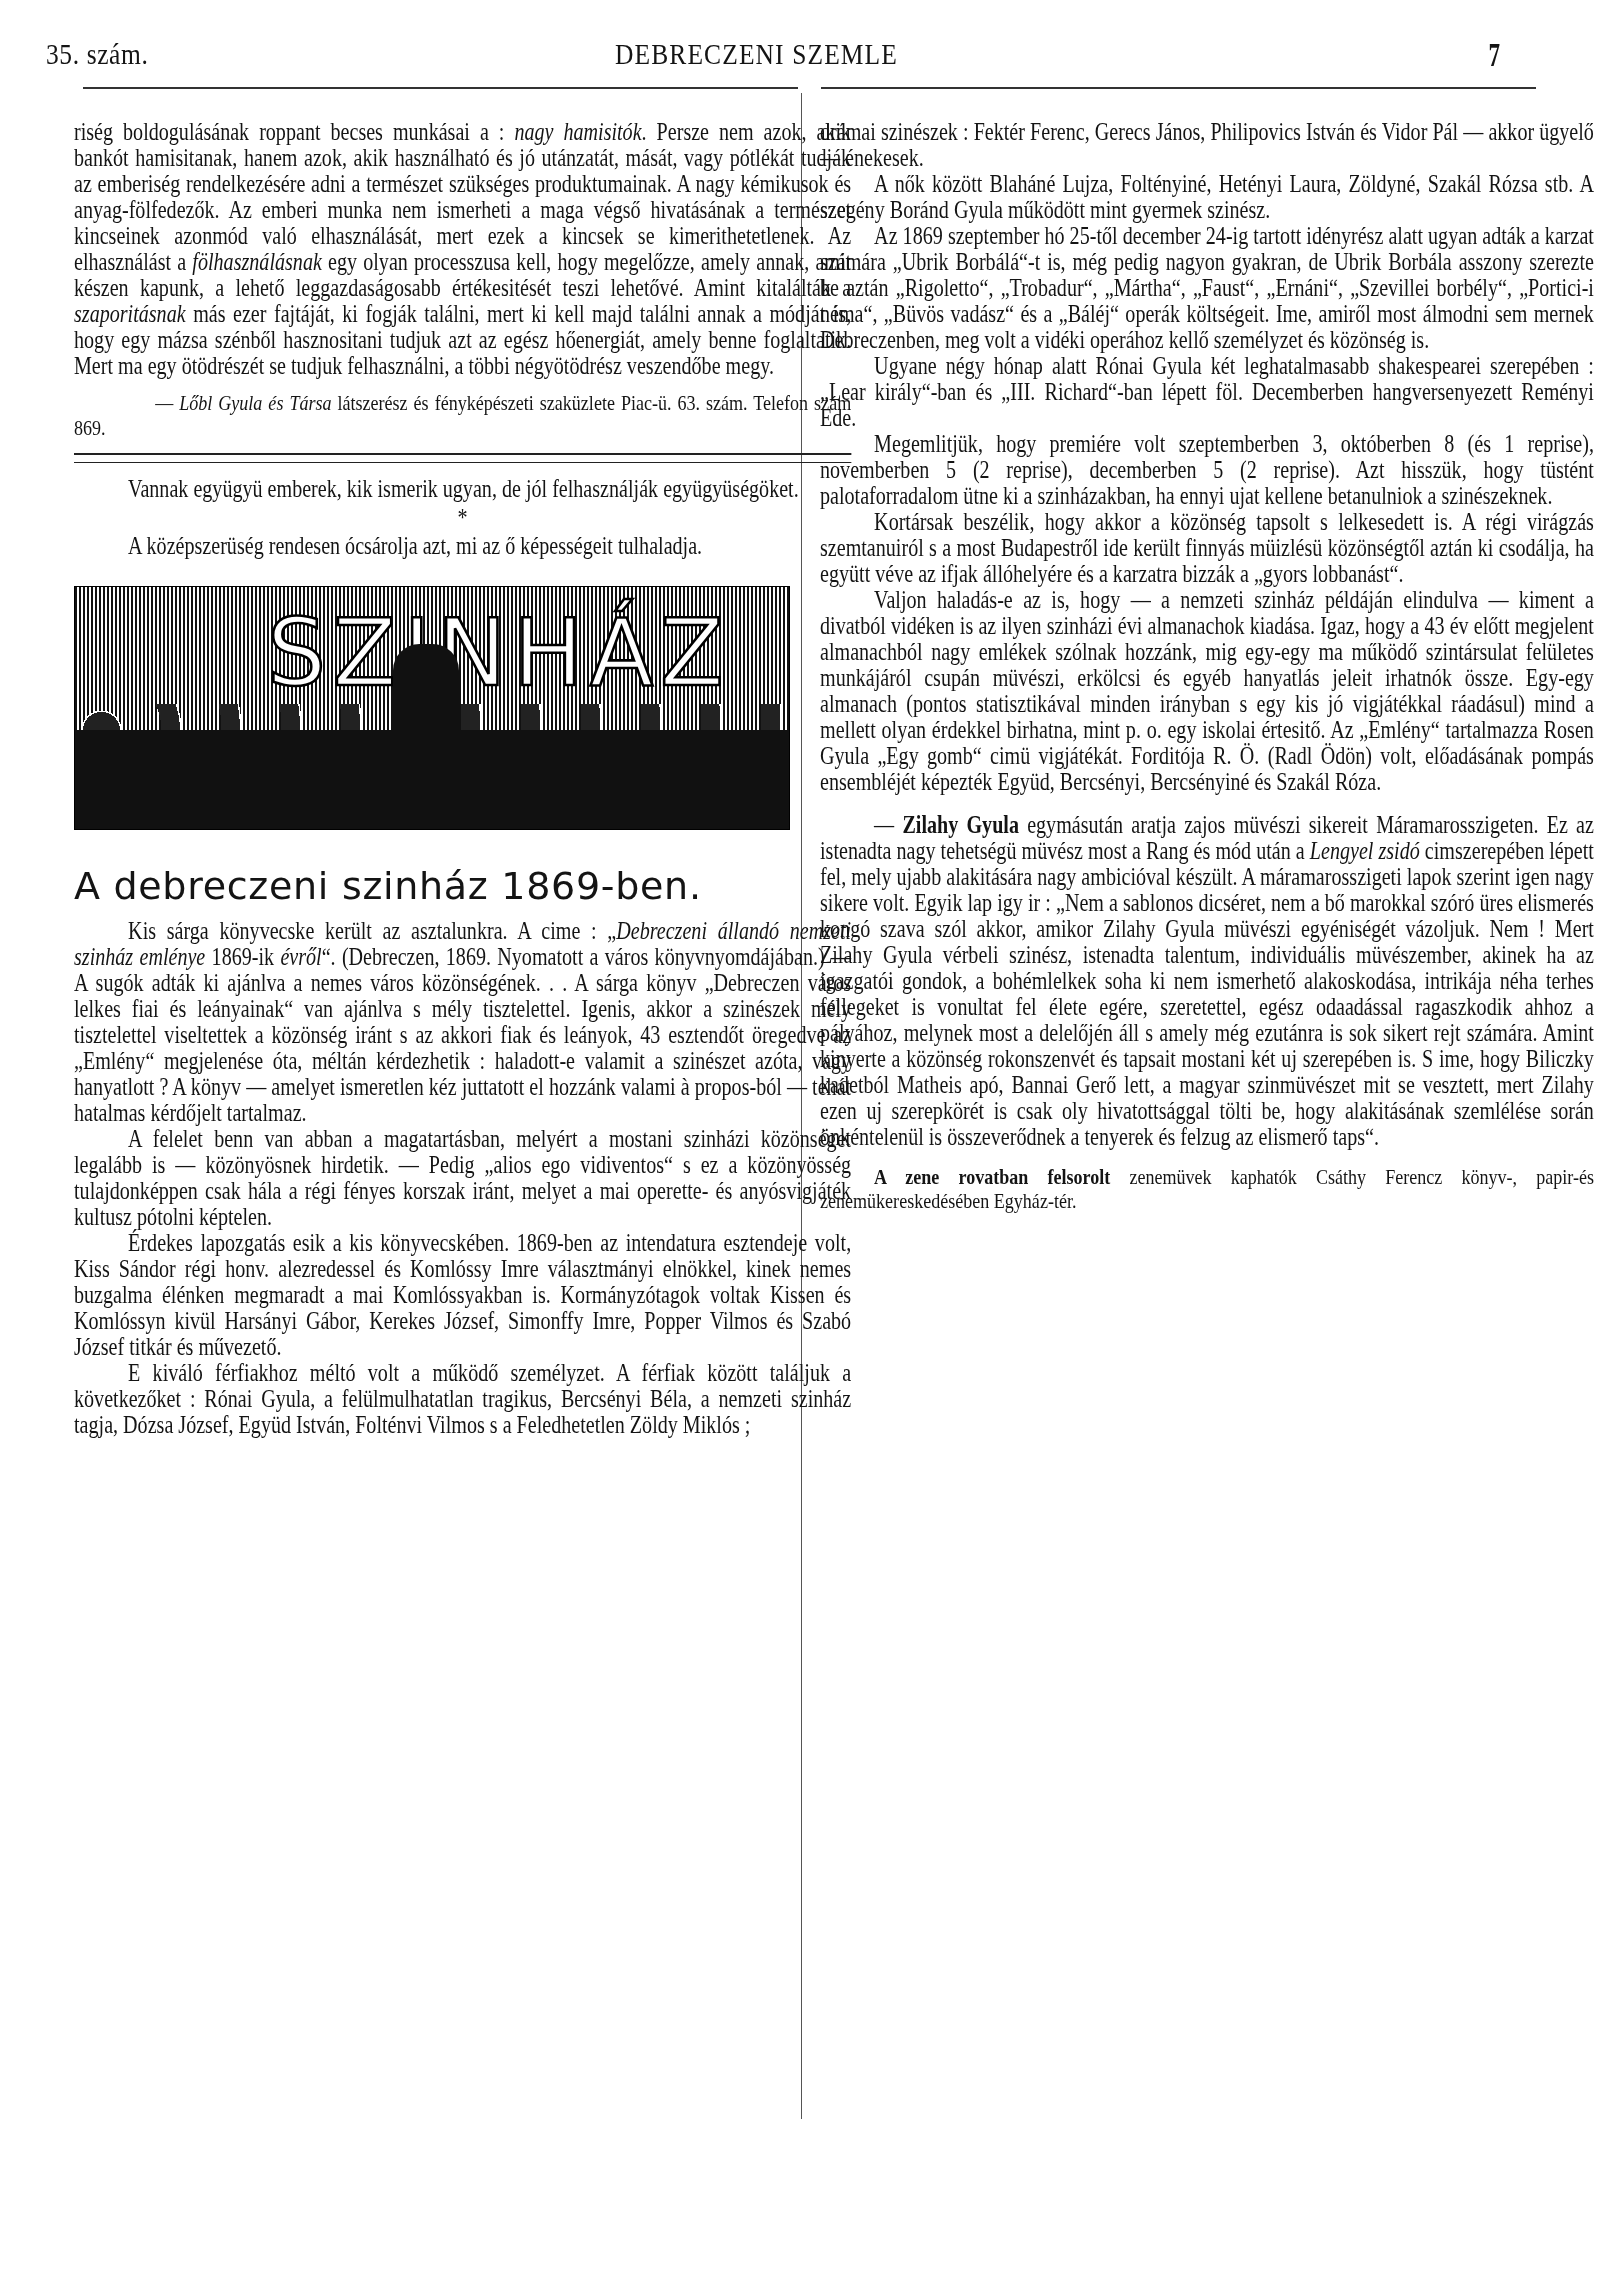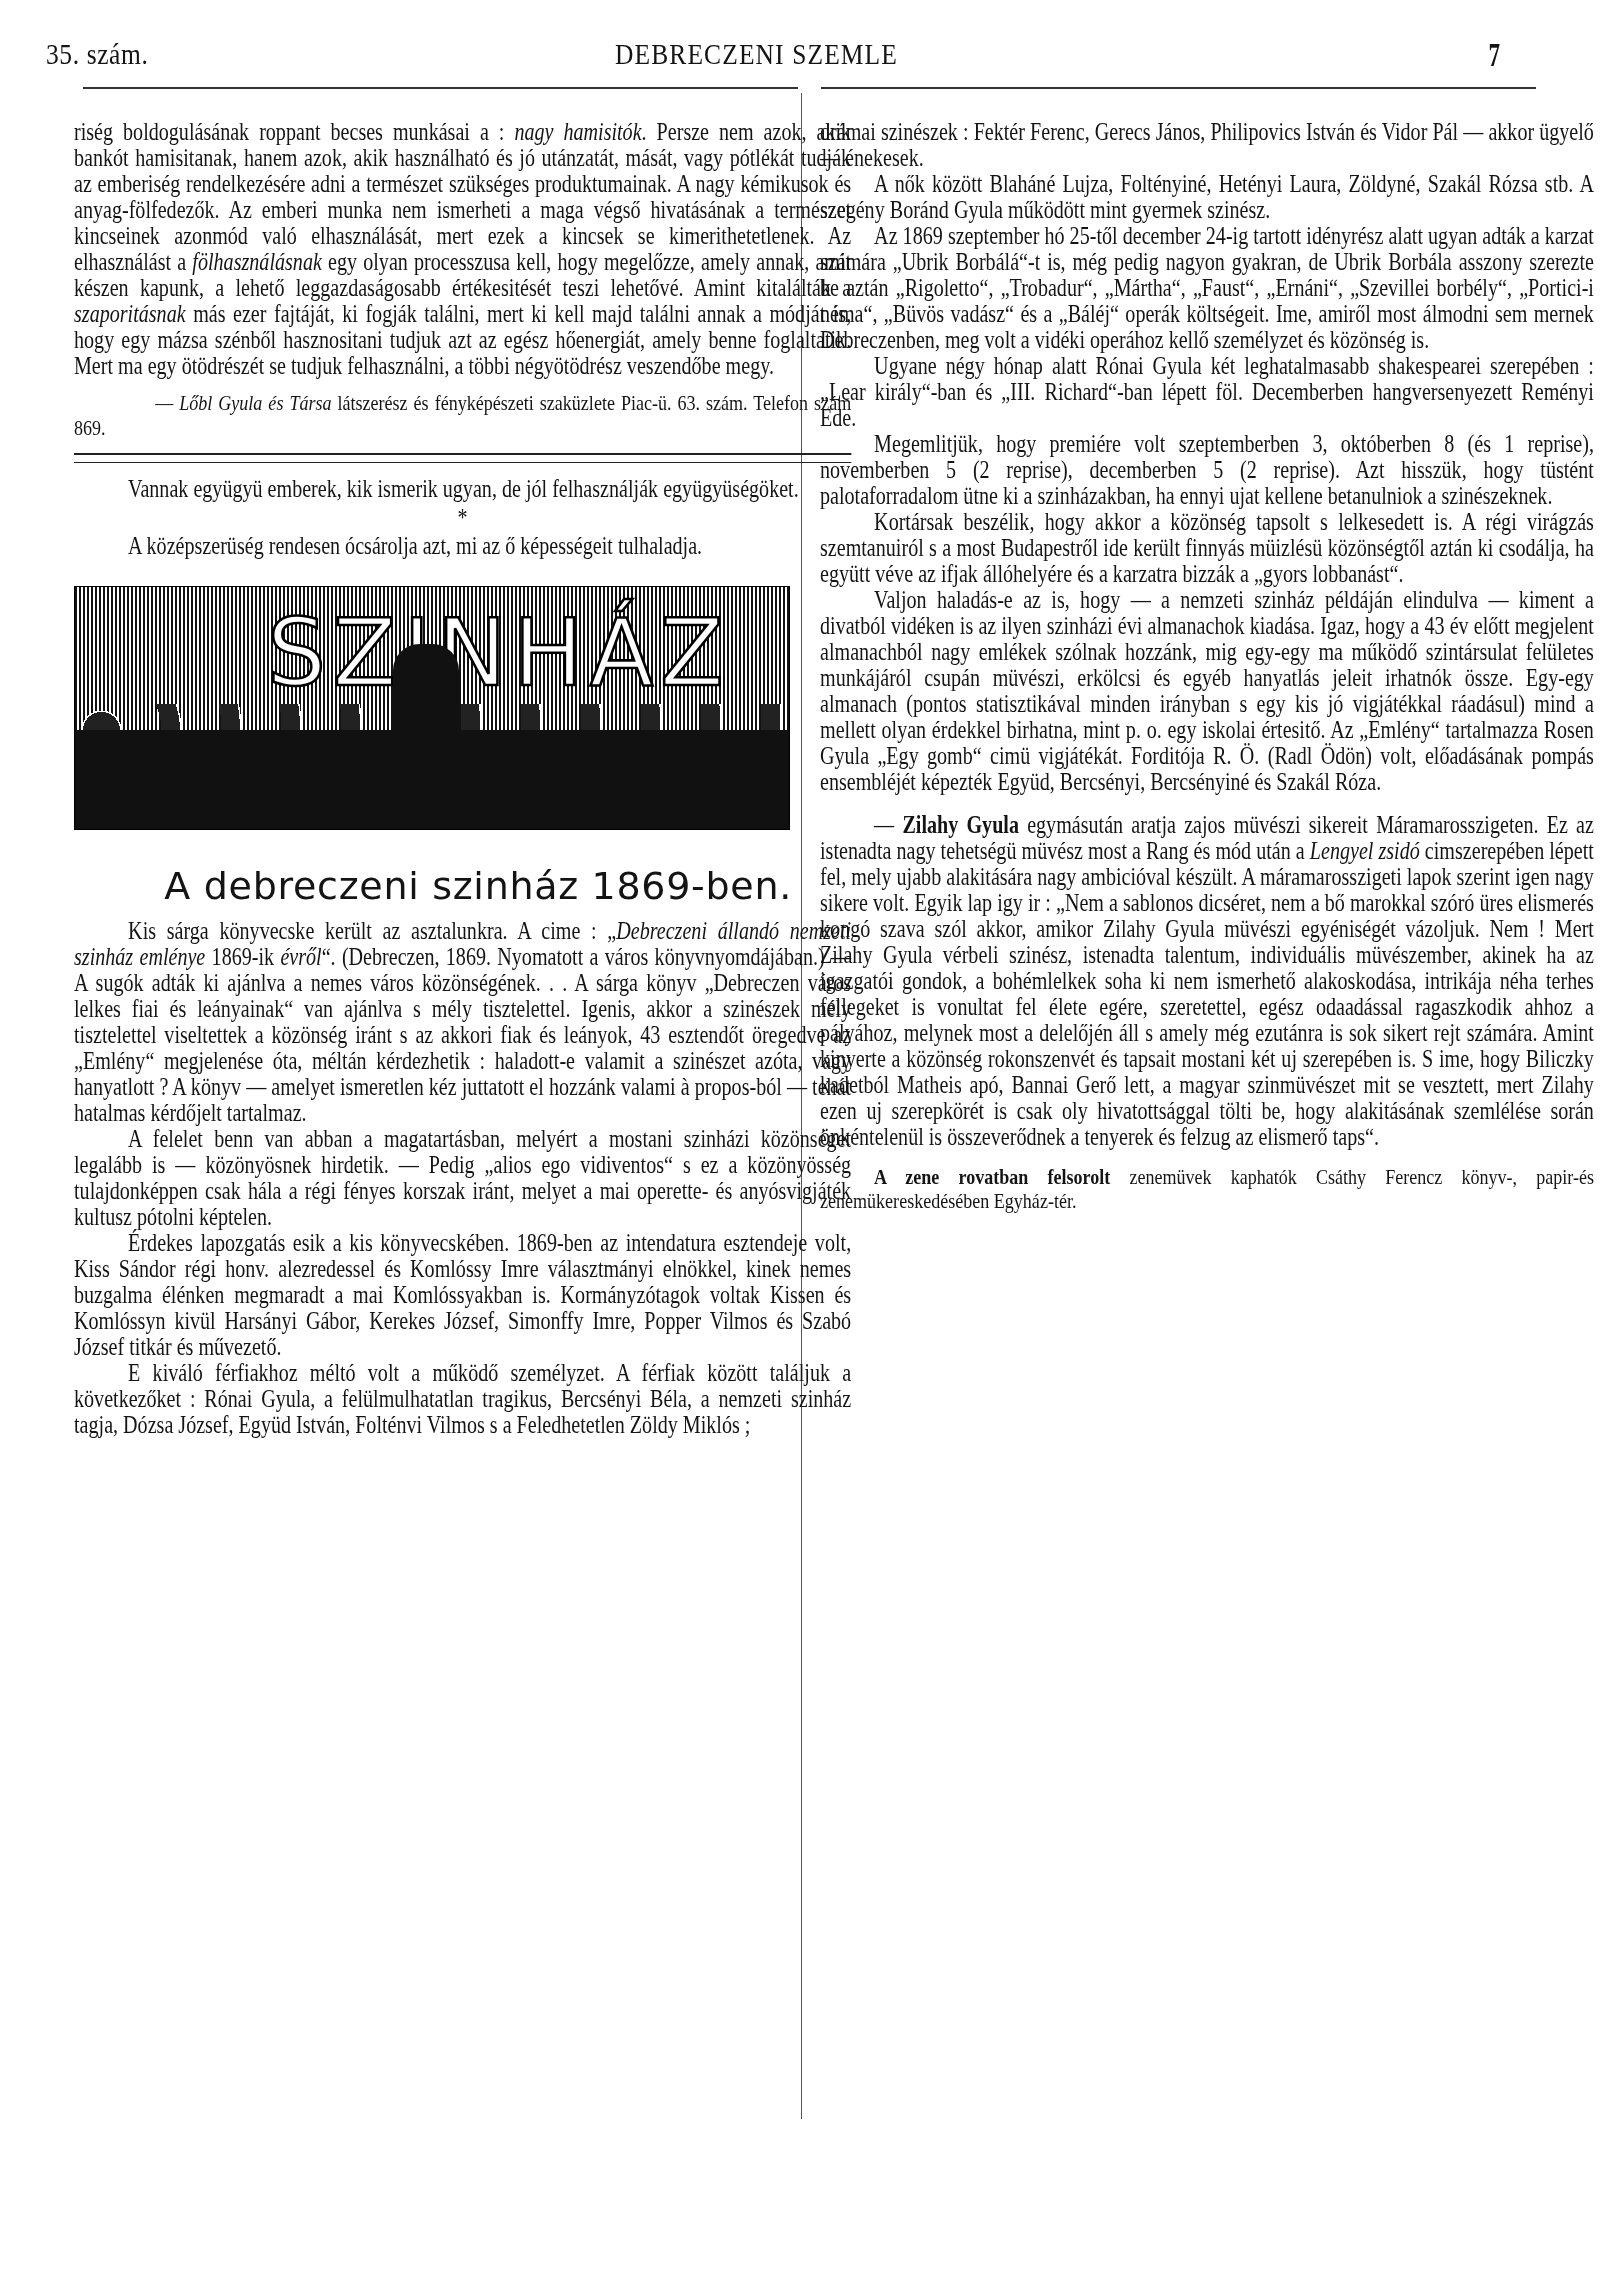--- a/index.html
+++ b/index.html
@@ -36,21 +36,21 @@
     border: 1.3px solid #000;
   }
   .theatre-img .word {
     position: absolute; left: 192px; top: 20px; font-family: "DejaVu Sans", sans-serif; font-size: 93px;
     color: #fff; -webkit-text-stroke: 2.6px #000; letter-spacing: 6.6px; line-height: 1;
   }
   .theatre-img .seats { position: absolute; left: 0; right: 0; bottom: 0; height: 99px; background: #111; }
   .theatre-img .heads { position: absolute; left: 0; right: 0; bottom: 79px; height: 46px;
     background: repeating-radial-gradient(circle at 26.5px 26.5px, #222 0 18.5px, #fff 18.5px 20px, transparent 20px 60px); }
   .theatre-img .actor { position: absolute; left: 318px; bottom: 66px; width: 66px; height: 119px; background: #111; border-radius: 26.5px 26.5px 0 0; }
-  .article-title { font-family: "DejaVu Sans", sans-serif; font-size: 38px; line-height: 46px; text-align: right; margin: 33px 0 9.3px 0; letter-spacing: 0.7px; }
+  .article-title { font-family: "DejaVu Sans", sans-serif; font-size: 38px; line-height: 46px; text-align: left; margin: 33px 0 9.3px 0; letter-spacing: 0.7px; }
   i { font-style: italic; }
   b { font-weight: bold; }
   .footnote { font-size: 22px; line-height: 24.5px; }
 </style>
 </head>
 <body>
 
 <div class="header">
   <span class="issue">35. szám.</span>
   <span class="title">DEBRECZENI SZEMLE</span>

